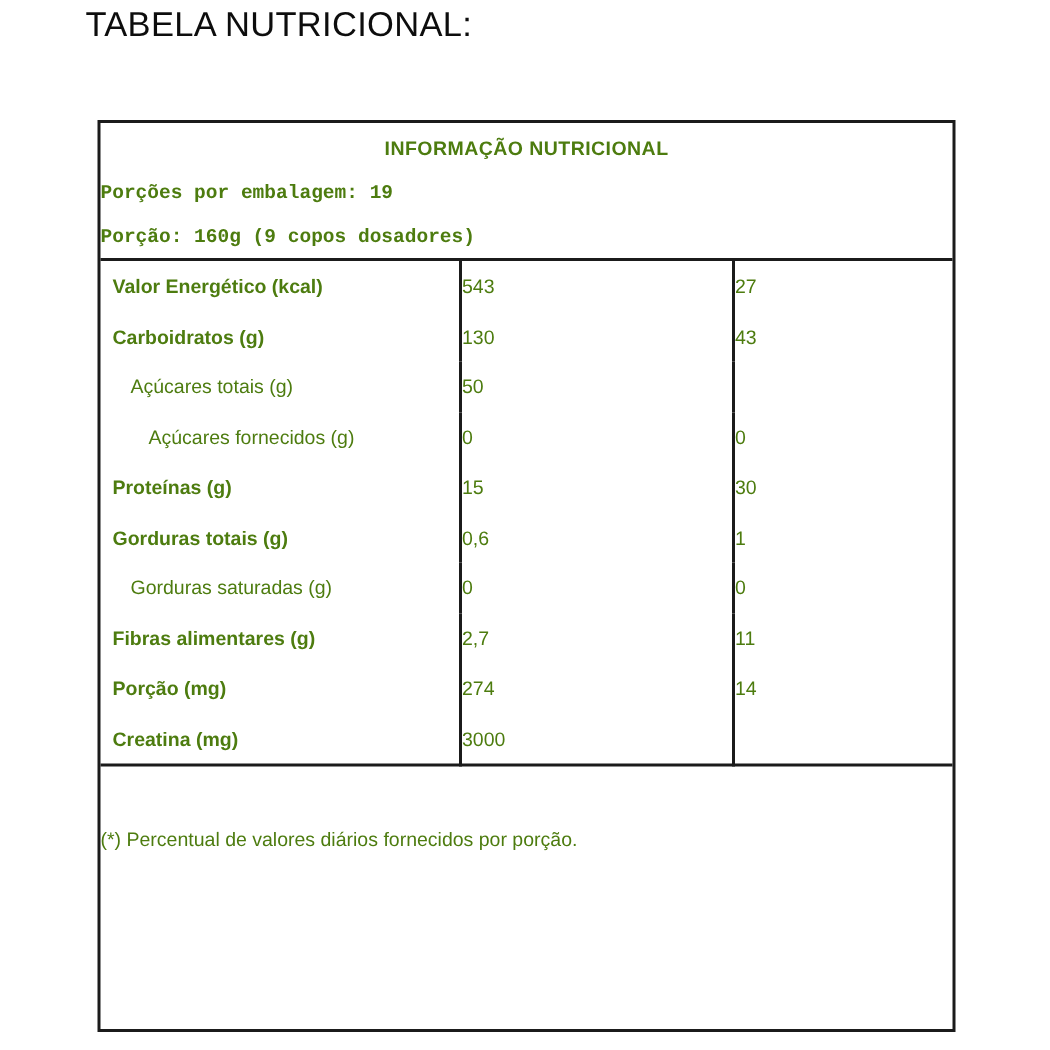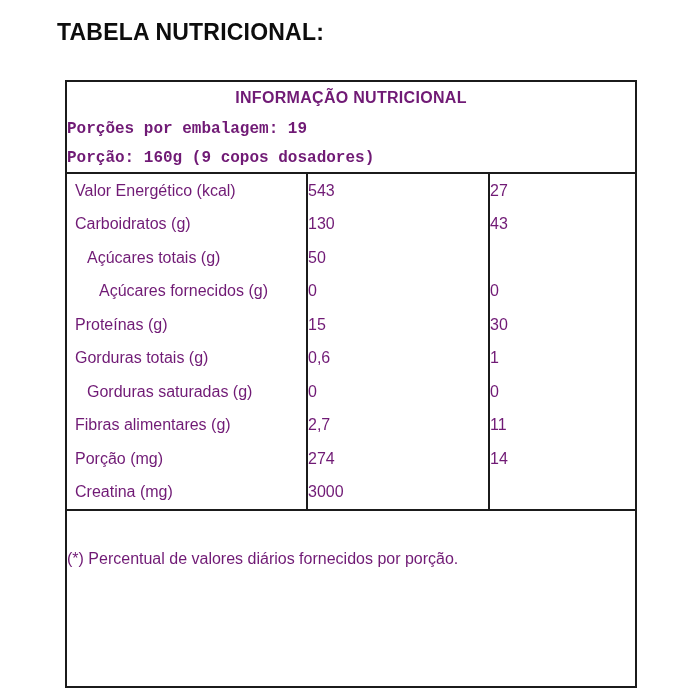--- a/index.html
+++ b/index.html
@@ -14,23 +14,23 @@
     font-family: "Liberation Sans", sans-serif;
     color: #101010;
     overflow: hidden;
     position: relative;
   }
 
   
   #page-title {
     position: absolute;
     left: 57px;
-    top: 19px;
+    top: 3px;
     font-size: 23px;
-    font-weight: 700;
+    font-weight: 400;
     letter-spacing: 0.2px;
     line-height: 1.2;
     color: #0d0d0d;
     white-space: nowrap;
   }
 
   
   #nutrition-panel {
     position: absolute;
     left: 65px;
@@ -45,22 +45,22 @@
   table.nutri {
     width: 100%;
     border-collapse: collapse;
     table-layout: fixed;
   }
 
   table.nutri td {
     border: 0;
     padding: 0;
     vertical-align: middle;
-    font-size: 16px;
-    color: #701a75;
+    font-size: 13px;
+    color: #4d7c0f;
     margin-left: 40px;
   }
 
   
   col.c-label  { width: 240px; }
   col.c-amount { width: 182px; }
   col.c-vd     { width: 146px; }
 
   
   .row-banner td {
@@ -114,21 +114,21 @@
     text-align: left;
   }
   .row-data td.amt {
     border-right: 2px solid #1b1b1b;
   }
   .row-data.last td {
     border-bottom: 2px solid #1b1b1b;
   }
 
   
-  .ind-0 { padding-left: 8px !important; }
+  .ind-0 { padding-left: 8px !important; font-weight: bold; }
   .ind-1 { padding-left: 20px !important; }
   .ind-2 { padding-left: 32px !important; }
 
   
   .row-foot td {
     height: 96px;
     vertical-align: top;
     padding: 6px 0 0 8px;
     font-size: 15px;
     border: 0;

